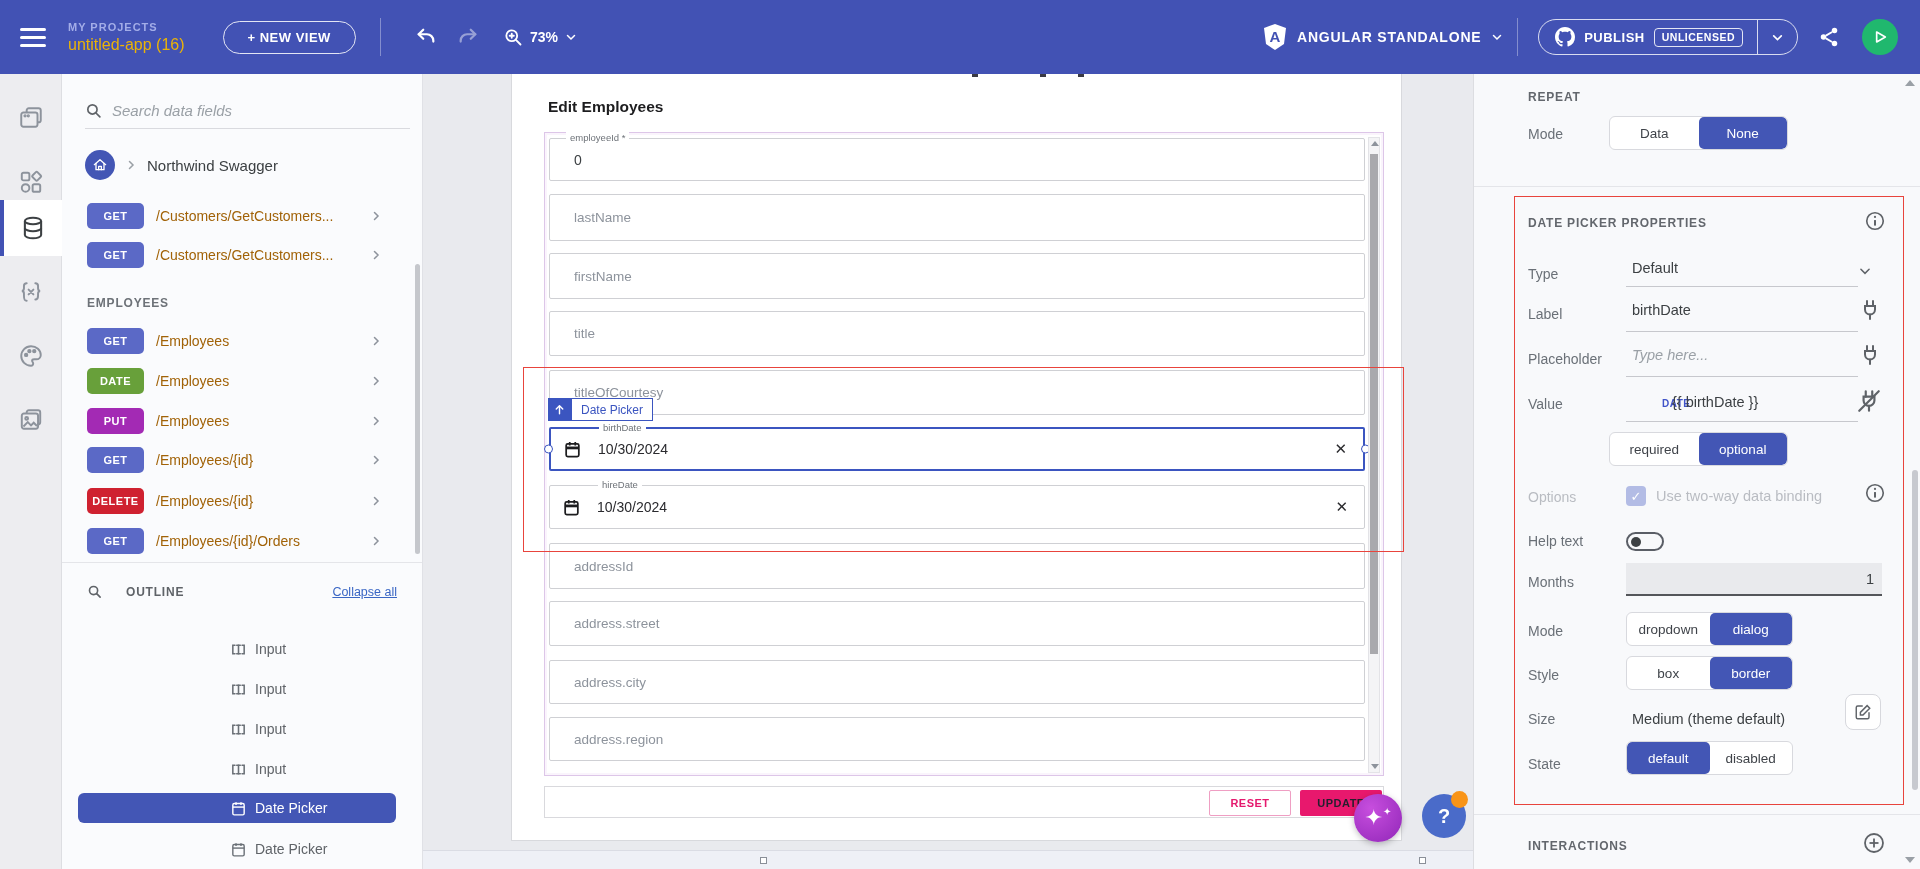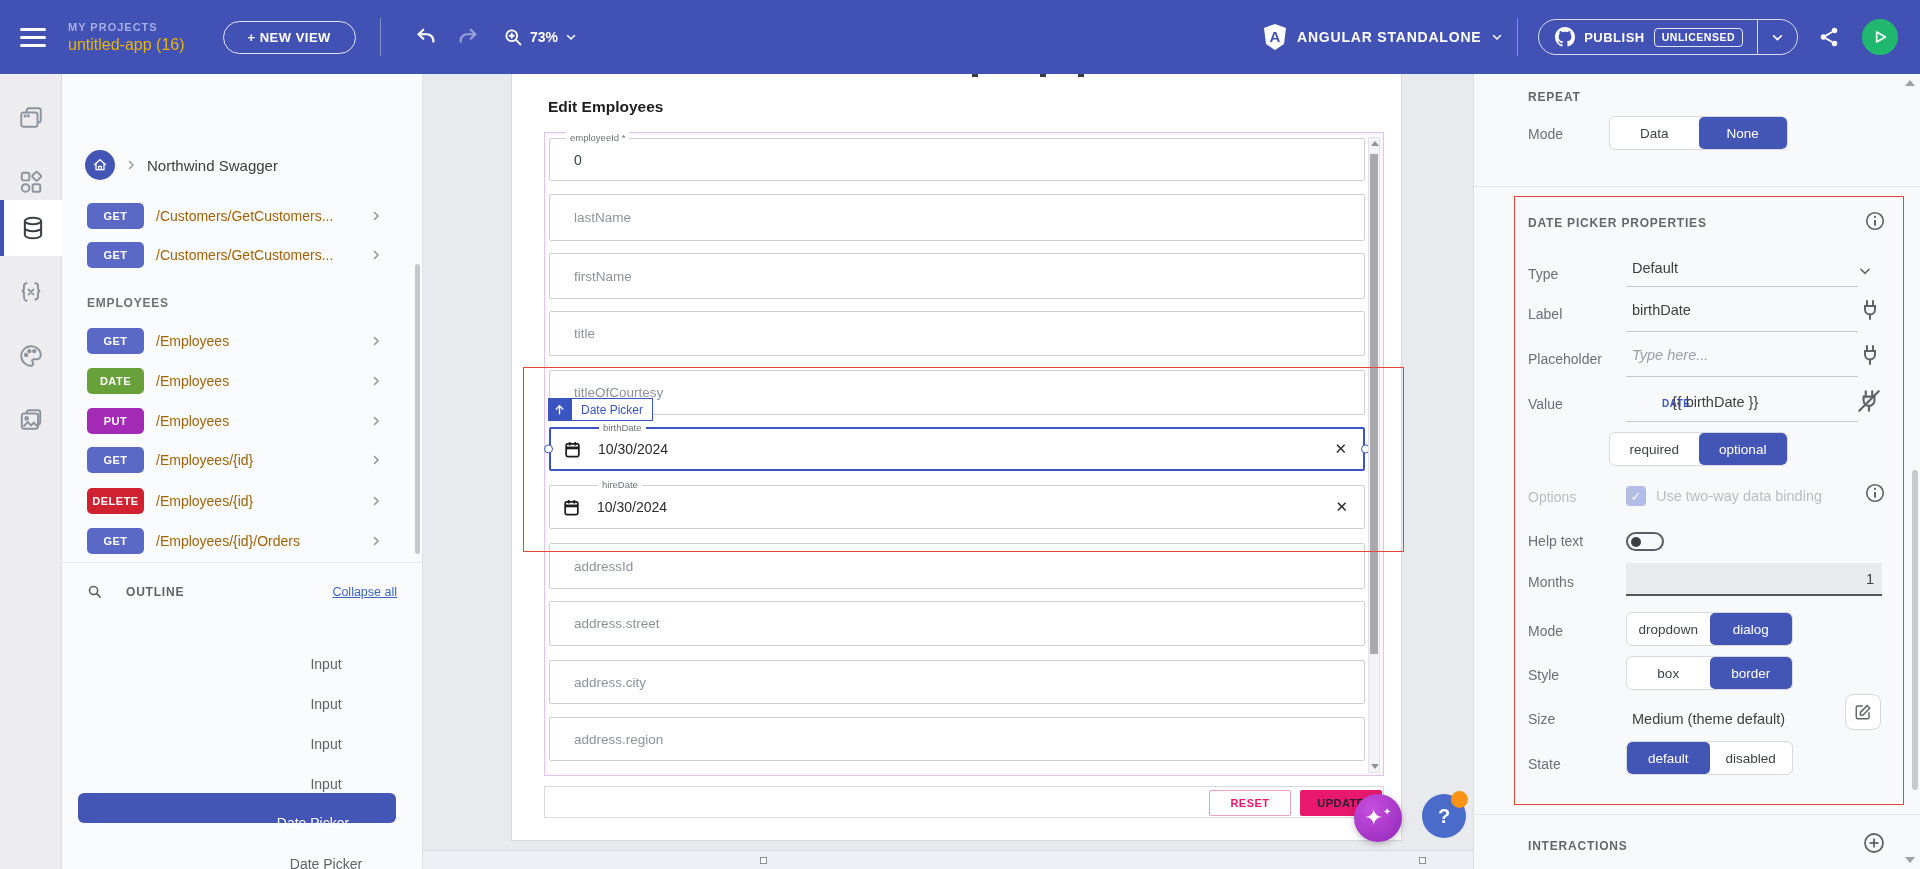--- a/index.html
+++ b/index.html
@@ -51,21 +51,21 @@
   .ep-row { height:28px; display:flex; align-items:center; cursor:pointer; }
   .m-badge { position:absolute; left:25px; width:57px; height:26px; border-radius:5px; color:#fff; font-size:11px; font-weight:bold; display:flex; align-items:center; justify-content:center; letter-spacing:.5px; }
   .m-get { background:#5b69c6; } .m-post { background:#68a03a; } .m-put { background:#a32ab4; } .m-delete { background:#cf2130; }
   .ep-path { position:absolute; left:94px; font-size:14px; color:#a16207; white-space:nowrap; }
   .ep-chev { position:absolute; left:308px; color:#8d939c; }
   .group-label { position:absolute; left:25px; font-size:12px; font-weight:bold; letter-spacing:.8px; color:#6d7278; }
   .sb-divider { position:absolute; left:0; width:100%; height:1px; background:#e4e5e9; }
   .outline-header { position:absolute; left:25px; width:310px; display:flex; align-items:center; gap:24px; color:#5f6368; }
   .outline-title { font-size:12px; font-weight:bold; letter-spacing:.8px; }
   .collapse-link { margin-left:auto; font-size:12.5px; color:#3a66c4; text-decoration:underline; cursor:pointer; }
-  .ol-item { position:absolute; left:0; width:100%; height:30px; display:flex; align-items:center; padding-left:168px; gap:22px; color:#5f6368; font-size:14px; cursor:pointer;flex-direction:column; }
+  .ol-item { position:absolute; left:0; width:100%; height:30px; display:flex; align-items:center; padding-left:168px; gap:8px; color:#5f6368; font-size:14px; cursor:pointer; }
   .ol-item.selected { left:16px; width:318px; padding-left:152px; background:#4356b5; border-radius:6px; color:#fff; }
   .sb-scrollthumb { position:absolute; right:2px; top:190px; width:5px; height:290px; background:#c5c7cc; border-radius:3px; }
 
   
   .canvas { position:absolute; left:423px; top:74px; width:1050px; bottom:0; background:#e9eaee; }
   .page { position:absolute; left:88px; top:0; width:891px; height:767px; background:#fff; border:1px solid #d8d9dd; border-top:0; }
   .cutmark { position:absolute; top:0; height:3px; width:6px; background:#3a3a44; }
   .page-title { position:absolute; left:36px; top:24px; font-size:15.5px; font-weight:bold; color:#1d1d1f; }
   .form-box { position:absolute; left:32px; top:58px; width:840px; height:644px; border:1px solid #ddc6e8; box-shadow:inset 0 0 0 2px #faf4fc; background:#fff; }
   .fld { position:absolute; left:4px; width:816px; border:1px solid #cfd0d4; border-radius:2px; background:#fff; display:flex; align-items:center; cursor:pointer; }
@@ -253,20 +253,27 @@
       <svg width="26" height="26" viewBox="0 0 24 24" fill="none" stroke="currentColor" stroke-width="1.8">
           <rect x="3.5" y="6" width="15" height="14" rx="2"></rect>
           <path d="M8 6V5a2 2 0 0 1 2-2h8.5a2 2 0 0 1 2 2v9a2 2 0 0 1-2 2h-1"></path>
           <circle cx="8" cy="10.5" r="1.3"></circle>
           <path d="m5 18 4-4 3 3 2.5-2.5 3 3"></path>
         </svg>
     </div>
   </nav>
 
   <aside class="sidebar">
+    <div class="search-row sb-row">
+      <svg width="17" height="17" viewBox="0 0 24 24" fill="none" stroke="#5f6368" stroke-width="2.4" stroke-linecap="round">
+          <circle cx="10.5" cy="10.5" r="6.5"></circle>
+          <line x1="15.5" y1="15.5" x2="21" y2="21"></line>
+        </svg>
+      <input class="search-input" placeholder="Search data fields" style="">
+    </div>
 
     <div class="ds-row sb-row">
       <span class="home-badge">
         <svg width="16" height="16" viewBox="0 0 24 24" fill="none" stroke="#fff" stroke-width="2" stroke-linecap="round" stroke-linejoin="round">
             <path d="m3.5 11.5 8.5-7.5 8.5 7.5"></path>
             <path d="M6 9.5V19h12V9.5"></path>
             <path d="M10 19v-5h4v5"></path>
           </svg>
       </span>
       <svg width="12" height="12" viewBox="0 0 24 24" fill="none" stroke="#9aa0a6" stroke-width="3" stroke-linecap="round">

